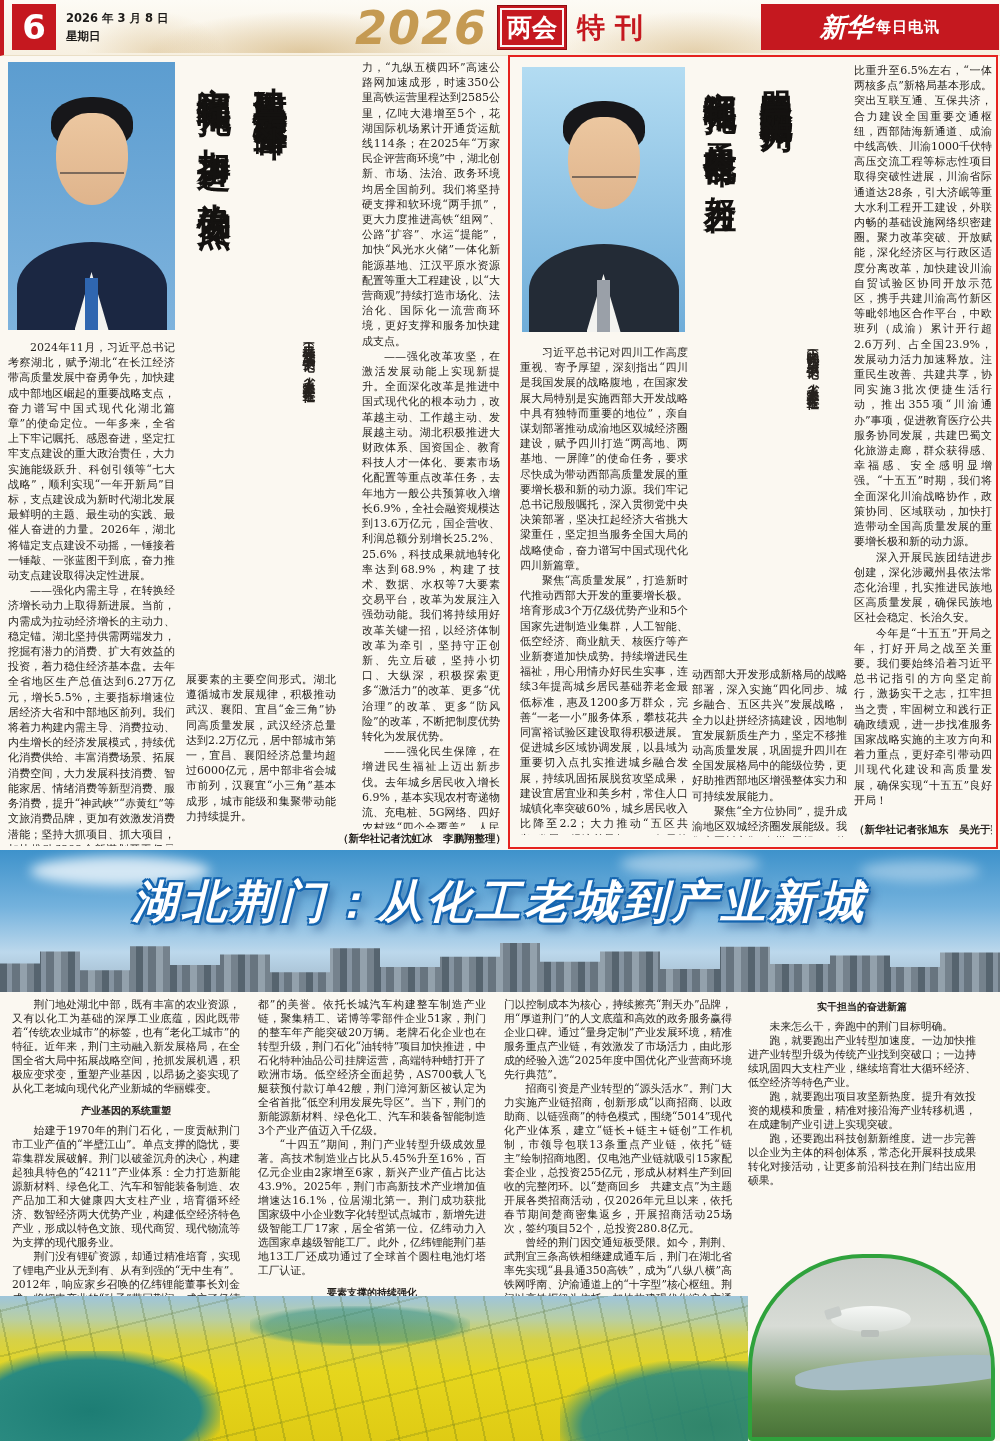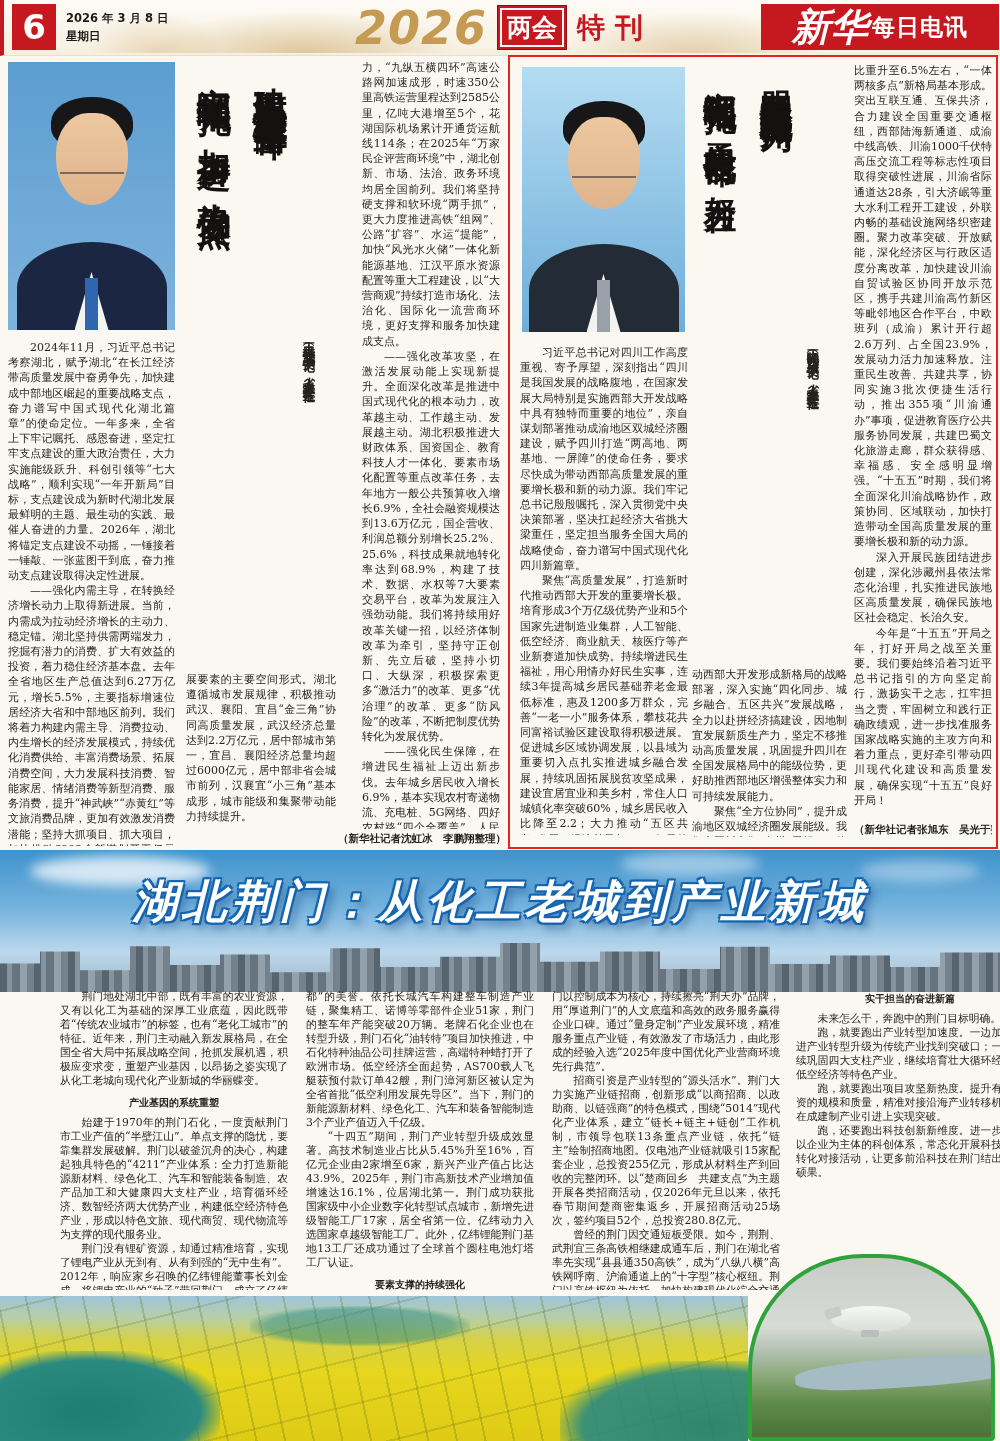--- a/index.html
+++ b/index.html
@@ -9,22 +9,22 @@
   
   .header{position:absolute;left:0;top:0;width:1000px;height:55px;background:linear-gradient(#fdfbf5,#f7f0e1);border-left:4px solid #c5181f;border-bottom:1px solid #eadfc6;}
   .mtn{position:absolute;bottom:2px;height:42px;background:radial-gradient(ellipse at 50% 100%,rgba(198,158,88,.5),rgba(198,158,88,0) 70%);}
   .page-num{position:absolute;left:8px;top:4px;width:44px;height:46px;background:#c5181f;color:#fff;font-size:34px;font-weight:bold;text-align:center;line-height:46px;font-family:"DejaVu Sans",sans-serif;}
   .dateblock{position:absolute;left:62px;top:10px;font-family:"DejaVu Sans","Liberation Sans",sans-serif;font-size:11.5px;font-weight:bold;line-height:1.55;color:#1c1a18;}
   .banner{position:absolute;left:300px;top:0;width:400px;height:55px;display:flex;align-items:center;justify-content:center;gap:10px;}
   .banner-year{font-size:46px;font-weight:900;font-style:italic;color:#c59a52;font-family:"DejaVu Sans",sans-serif;letter-spacing:1px;}
   .banner-badge{background:#c5181f;color:#fff;font-size:25px;font-weight:900;padding:5px 9px;box-shadow:inset 0 0 0 2px #c5181f,inset 0 0 0 4px rgba(255,255,255,.95);border:1px solid #8e0d12;font-family:"DejaVu Serif",serif;}
   .banner-suffix{font-size:28px;font-weight:900;color:#c5181f;letter-spacing:10px;font-family:Liberation Mono, monospace;}
   .masthead{position:absolute;right:5px;top:4px;width:238px;height:46px;background:#c5181f;color:#fff;display:flex;align-items:center;justify-content:center;gap:4px;}
-  .mast-xh{font-size:38px;font-weight:900;font-style:italic;font-family:"DejaVu Serif",serif;}
-  .mast-rest{font-size:23px;font-weight:bold;font-family:"DejaVu Sans",sans-serif;letter-spacing:1px;}
+  .mast-xh{font-size:26px;font-weight:900;font-style:italic;font-family:"DejaVu Serif",serif;}
+  .mast-rest{font-size:15px;font-weight:bold;font-family:"DejaVu Sans",sans-serif;letter-spacing:1px;}
 
   
   .article{position:absolute;}
   #art-left{left:8px;top:60px;width:492px;height:786px;}
   #art-right{left:508px;top:55px;width:490px;height:794px;border:2px solid #e5221f;box-sizing:border-box;}
 
   .portrait{position:absolute;overflow:hidden;}
   .p-bg{position:absolute;inset:0;}
   .p-hair{position:absolute;left:50%;top:13%;width:82px;height:52px;margin-left:-41px;background:#17171a;border-radius:48% 48% 40% 40%;}
   .p-face{position:absolute;left:50%;top:19%;width:72px;height:92px;margin-left:-36px;background:linear-gradient(#ecc7a0,#dfb48c);border-radius:46% 46% 52% 52%;}
@@ -42,21 +42,21 @@
   .bodycol p.noindent{text-indent:0;}
   .colfill{overflow:hidden;}
   .credit{text-align:right;font-size:10.5px;font-weight:bold;white-space:nowrap;margin-top:2px;}
 
   
   #feature{position:absolute;left:0;top:850px;width:1000px;height:591px;}
   .city-photo{position:absolute;left:0;top:0;width:1000px;height:142px;overflow:hidden;background:linear-gradient(#3e92cb 0%,#74b2dd 40%,#bcd8ec 72%,#9db4c6 100%);}
   .cloud{position:absolute;background:rgba(255,255,255,.75);border-radius:50%;filter:blur(6px);}
   .skyline{position:absolute;bottom:0;left:0;width:100%;height:52px;background:repeating-linear-gradient(90deg,#56646f 0 7px,#8593a0 7px 12px,#67747f 12px 20px,#93a1ac 20px 27px,#75828d 27px 34px);clip-path:polygon(0 100%,0 45%,4% 45%,4% 22%,8% 22%,8% 58%,13% 58%,13% 12%,17% 12%,17% 48%,22% 48%,22% 28%,27% 28%,27% 62%,33% 62%,33% 16%,38% 16%,38% 52%,44% 52%,44% 32%,50% 32%,50% 6%,54% 6%,54% 42%,60% 42%,60% 22%,66% 22%,66% 56%,72% 56%,72% 13%,77% 13%,77% 46%,83% 46%,83% 30%,89% 30%,89% 52%,94% 52%,94% 24%,100% 24%,100% 100%);}
   .feature-headline{position:absolute;left:0;top:22px;width:100%;text-align:center;font-size:45px;font-weight:900;font-style:italic;letter-spacing:4px;color:#fff;font-family:"DejaVu Sans","Liberation Sans",sans-serif;text-shadow:2px 2px 0 #1565b0,-2px -2px 0 #1565b0,2px -2px 0 #1565b0,-2px 2px 0 #1565b0,0 2px 0 #1565b0,0 -2px 0 #1565b0,5px 6px 8px rgba(15,60,120,.55);}
-  .fcol{position:absolute;top:140px;width:228px;font-size:10.8px;line-height:14px;text-align:justify;overflow:hidden;margin-left:48px;}
+  .fcol{position:absolute;top:148px;width:228px;font-size:10.8px;line-height:14px;text-align:justify;overflow:hidden;}
   .fcol p{margin:0;text-indent:2em;}
   .fcol p.noindent{text-indent:0;}
   .fhead{text-align:center;font-weight:900;font-size:10px;margin:8px 0 6px;font-family:"DejaVu Sans","Liberation Sans",sans-serif;}
   #fcol1{left:12px;height:300px;}
   #fcol2{left:258px;height:300px;}
   #fcol3{left:504px;height:300px;}
   #fcol4{left:748px;height:252px;}
 
   .field-photo{position:absolute;left:0;top:446px;width:748px;height:145px;overflow:hidden;background:linear-gradient(#9ec5db 0%,#b9cfa2 16%,#d6d148 30%,#e6d61d 52%,#dfcb14 100%);}
   .field-grid{position:absolute;inset:0;background:repeating-linear-gradient(78deg,transparent 0 26px,rgba(70,95,30,.28) 26px 28px),repeating-linear-gradient(-14deg,transparent 0 42px,rgba(70,95,30,.22) 42px 44px);opacity:.8;}

